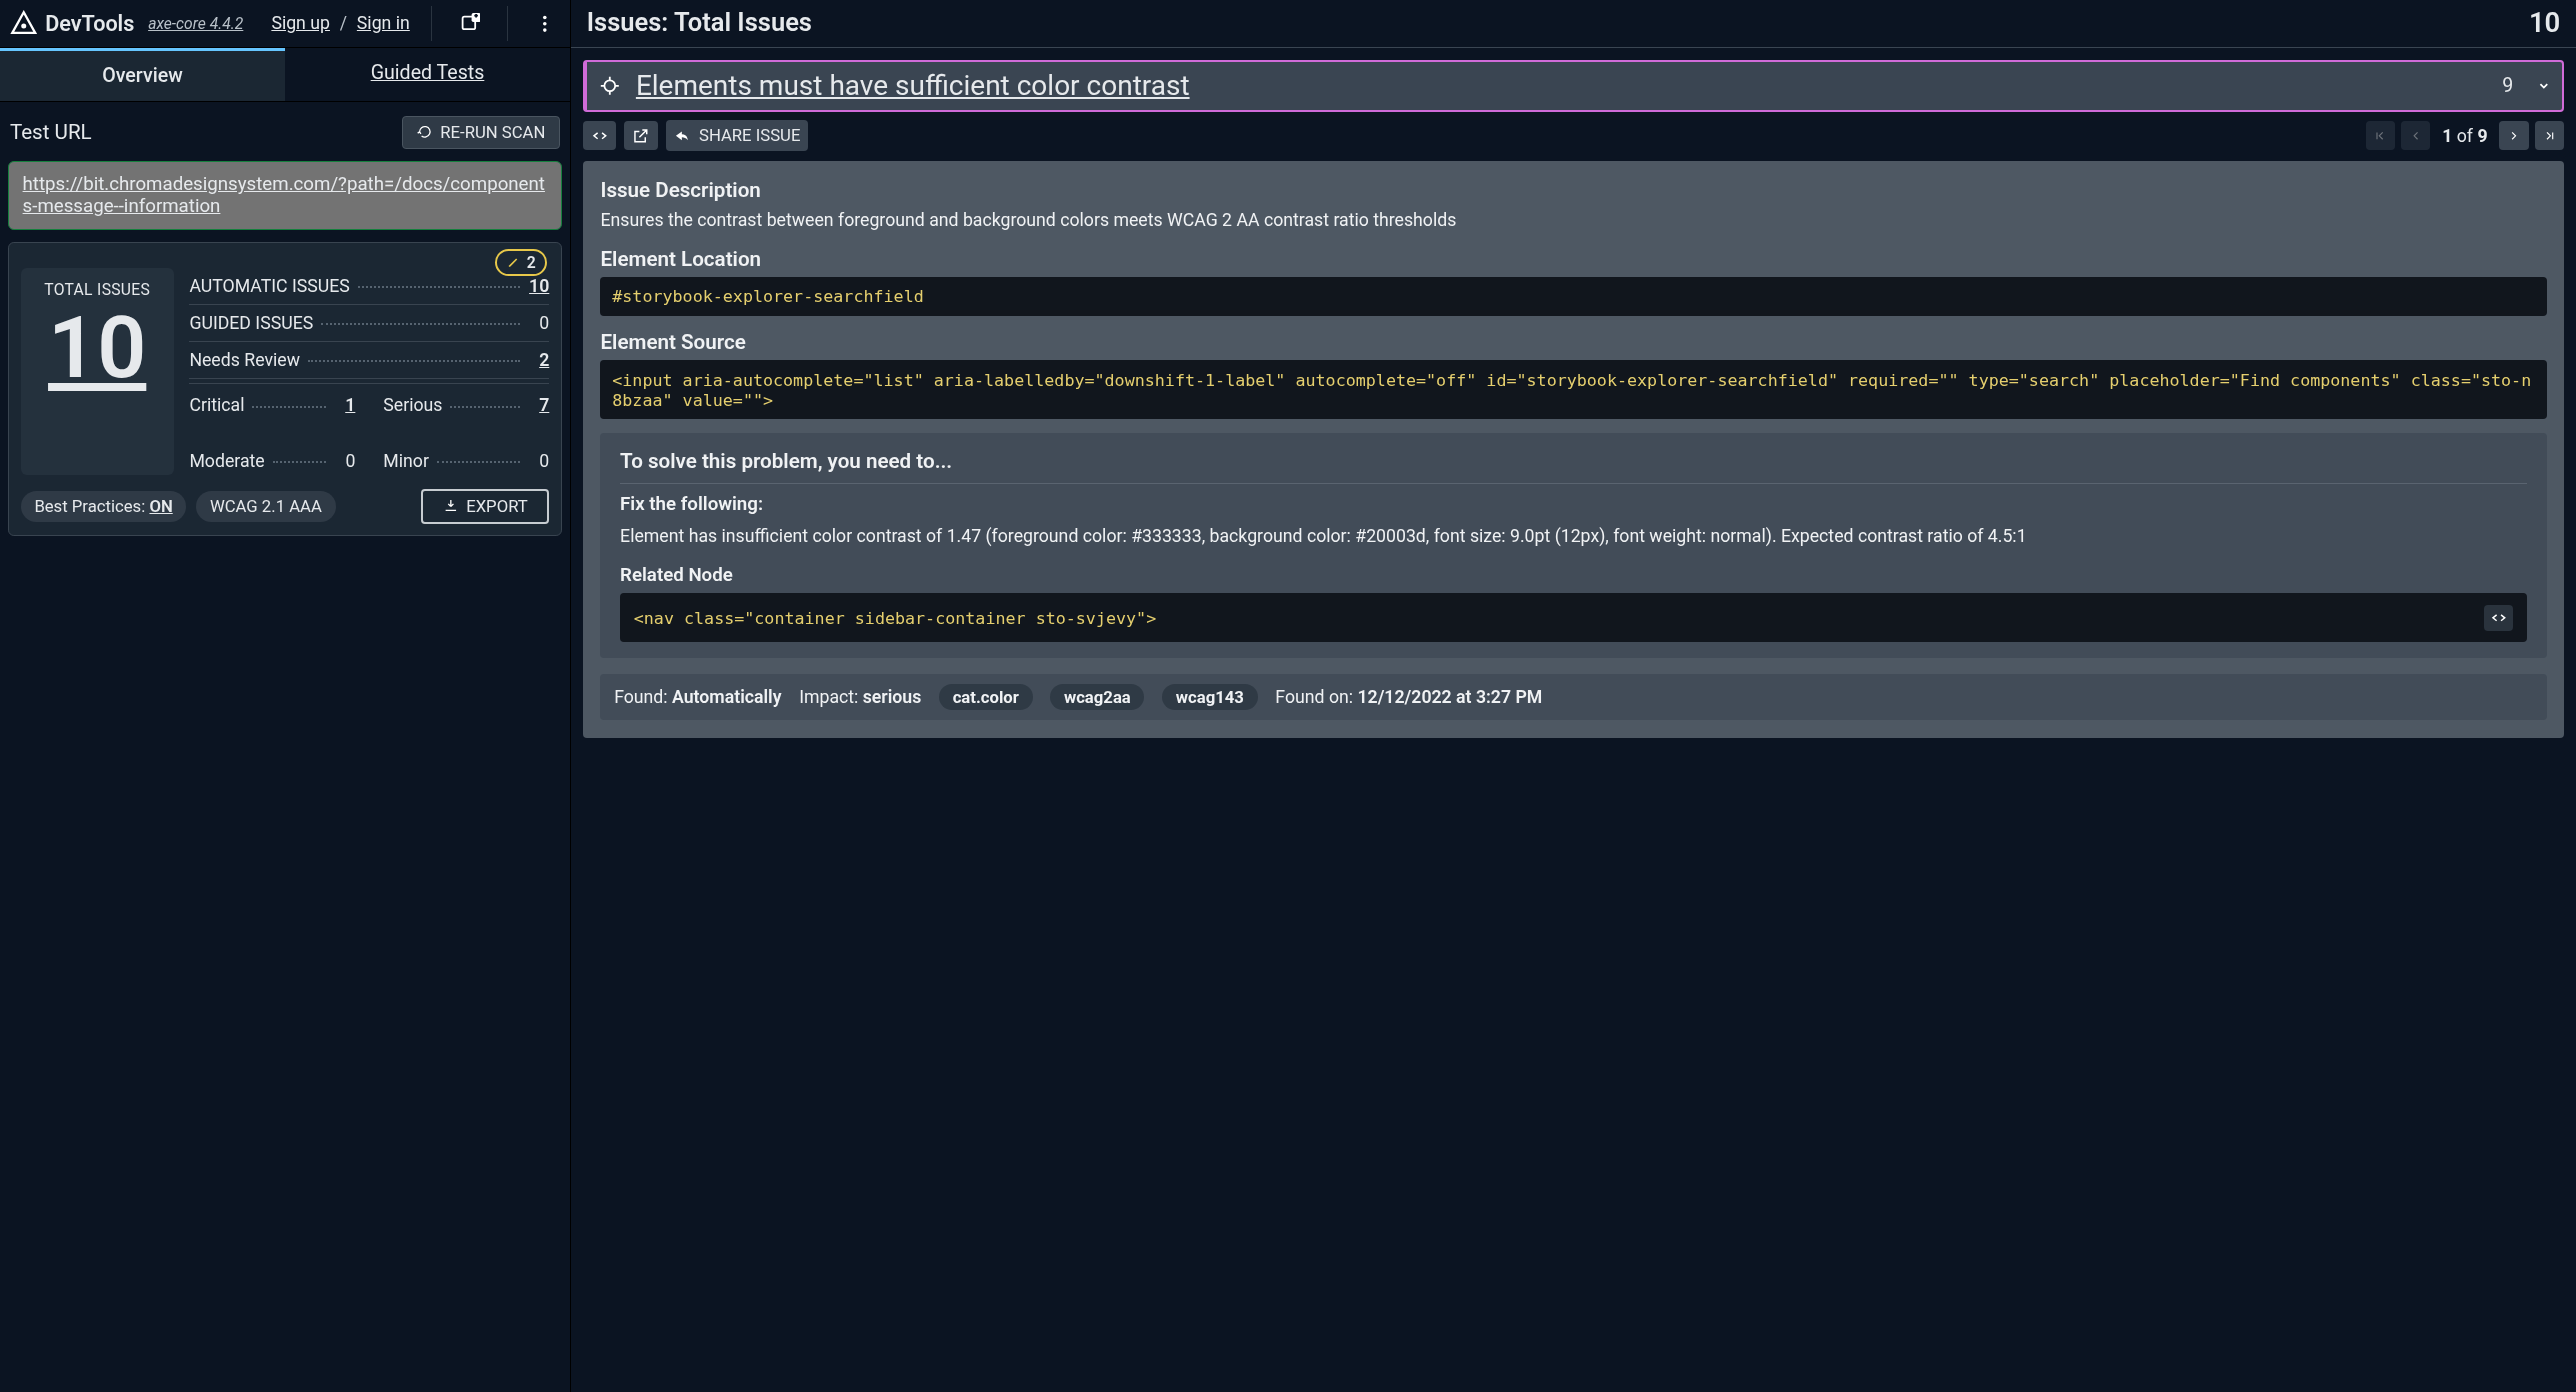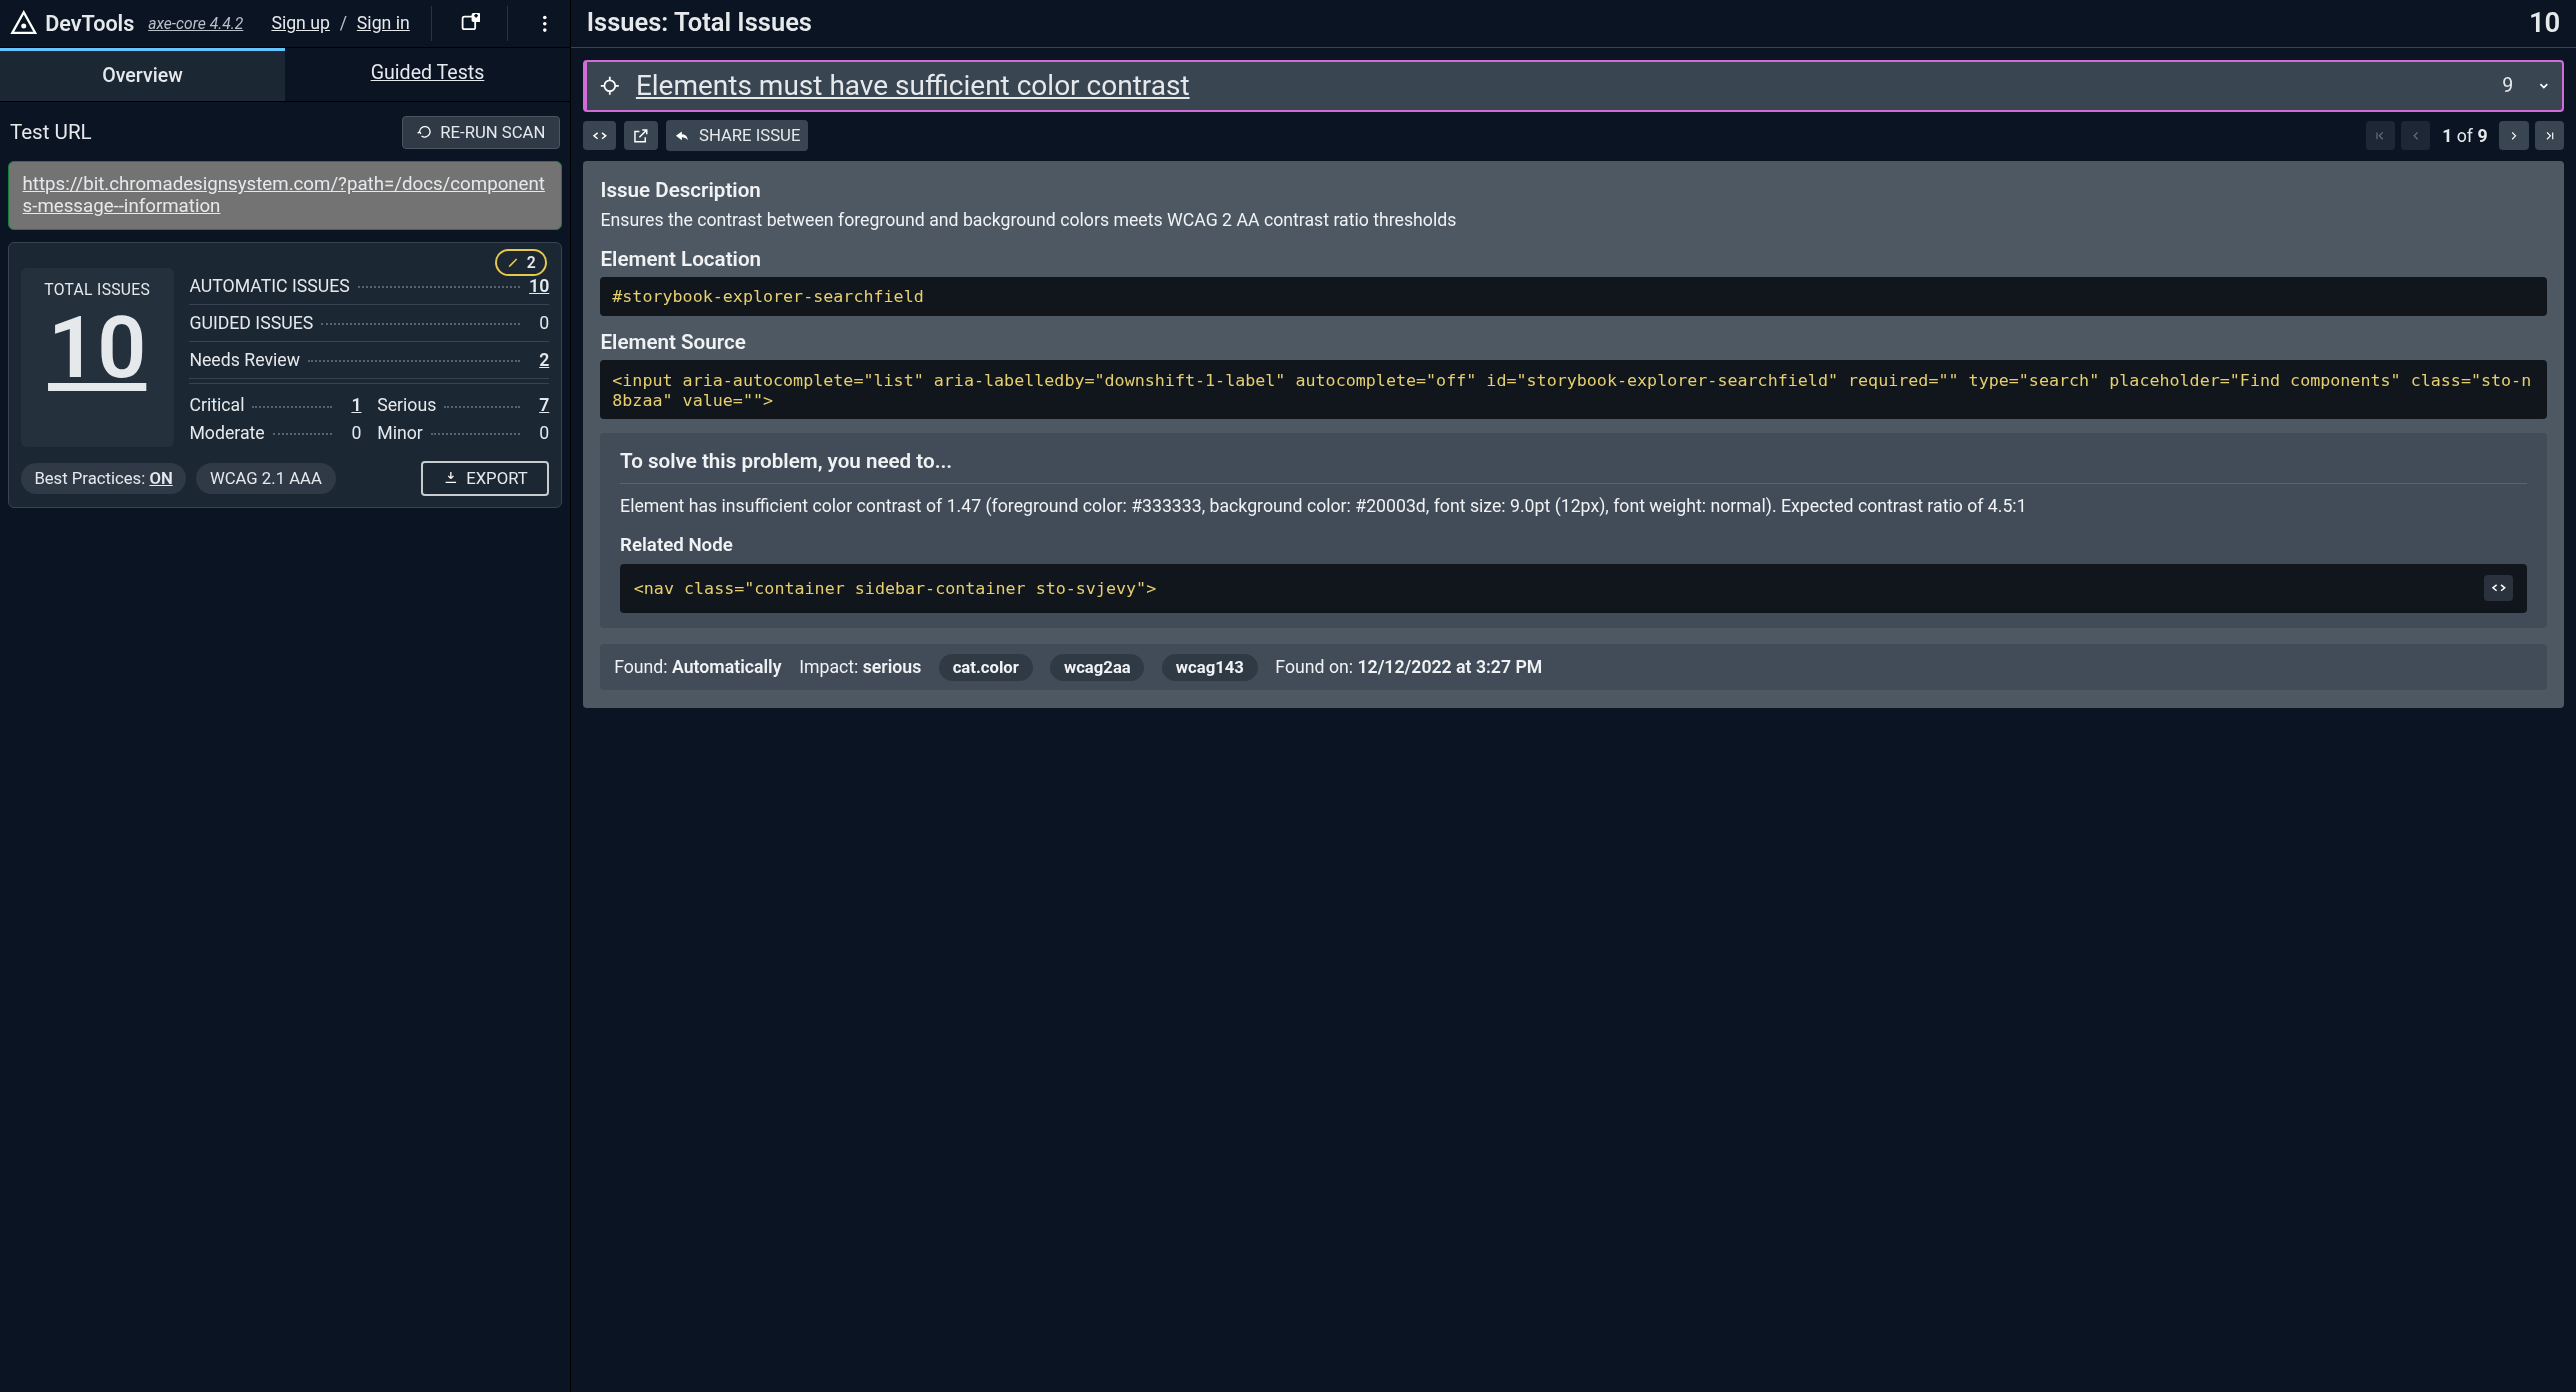--- a/index.html
+++ b/index.html
@@ -85,21 +85,21 @@
   }
   .total-label{font-size:15.7px;letter-spacing:0.3px;}
   .total-num{font-size:86px;font-weight:600;line-height:1;margin-top:5.9px;text-decoration:underline;text-underline-offset:5.9px;cursor:pointer;}
   .stats{flex:1;font-size:17.7px;}
   .stat-line{display:flex;align-items:baseline;gap:7.9px;padding:7.9px 0;border-bottom:1px solid #394450;}
   .stat-line:last-child{border-bottom:none;}
   .stat-name{white-space:nowrap;}
   .dots{flex:1;border-bottom:2px dotted #566370;position:relative;top:-3.9px;}
   .stat-val{font-size:17.7px;width:21.6px;text-align:right;}
   .stat-val.link{text-decoration:underline;cursor:pointer;font-weight:600;}
-  .stat-grid{display:grid;grid-template-columns:1fr 1fr;column-gap:15.7px;}
+  .stat-grid{display:grid;grid-template-columns:1fr 1fr;column-gap:15.7px;gap:28px;}
   .stat-grid .stat-line{border:none;padding:3.9px 0;}
   .stat-sep{border-top:1px solid #394450;margin-top:3.9px;padding-top:7.9px;}
 
   .footer-bar{display:flex;align-items:center;gap:9.8px;margin-top:13.7px;}
   .chipb{background:var(--chip);border-radius:19.6px;padding:5.9px 13.7px;font-size:16.7px;}
   .chipb .on{text-decoration:underline;font-weight:600;}
   .export{
     margin-left:auto;display:inline-flex;align-items:center;gap:7.9px;
     border:2px solid #c7ccd1;border-radius:3.9px;padding:5.9px 19.6px;cursor:pointer;font-size:16.7px;
   }
@@ -355,20 +355,21 @@
       <p>Ensures the contrast between foreground and background colors meets WCAG 2 AA contrast ratio thresholds</p>
 
       <h2>Element Location</h2>
       <div class="codebox">#storybook-explorer-searchfield</div>
 
       <h2>Element Source</h2>
       <div class="codebox">&lt;input aria-autocomplete="list" aria-labelledby="downshift-1-label" autocomplete="off" id="storybook-explorer-searchfield" required="" type="search" placeholder="Find components" class="sto-n8bzaa" value=""&gt;</div>
 
       <div class="solvebox">
         <h3>To solve this problem, you need to...</h3>
+        <h4>Fix the following:</h4>
         <p>Element has insufficient color contrast of 1.47 (foreground color: #333333, background color: #20003d, font size: 9.0pt (12px), font weight: normal). Expected contrast ratio of 4.5:1</p>
         <h4>Related Node</h4>
         <div class="related">
           <span>&lt;nav class="container sidebar-container sto-svjevy"&gt;</span>
           <span class="inspect">
               <svg viewBox="0 0 24 24">
                 <path d="M9 8l-5 4 5 4M15 8l5 4-5 4" fill="none" stroke="#fff" stroke-width="2"></path>
               </svg>
             </span>
         </div>

